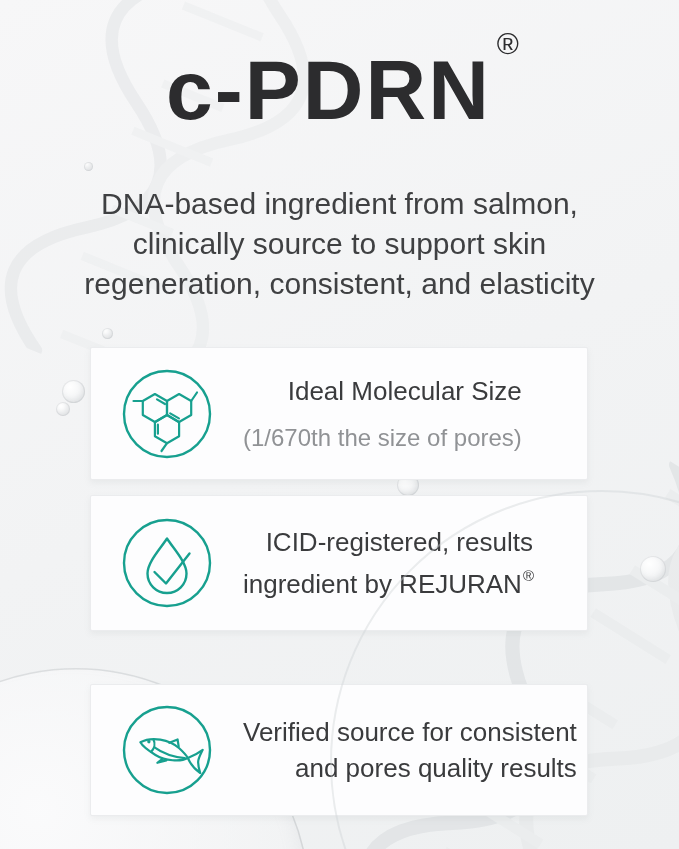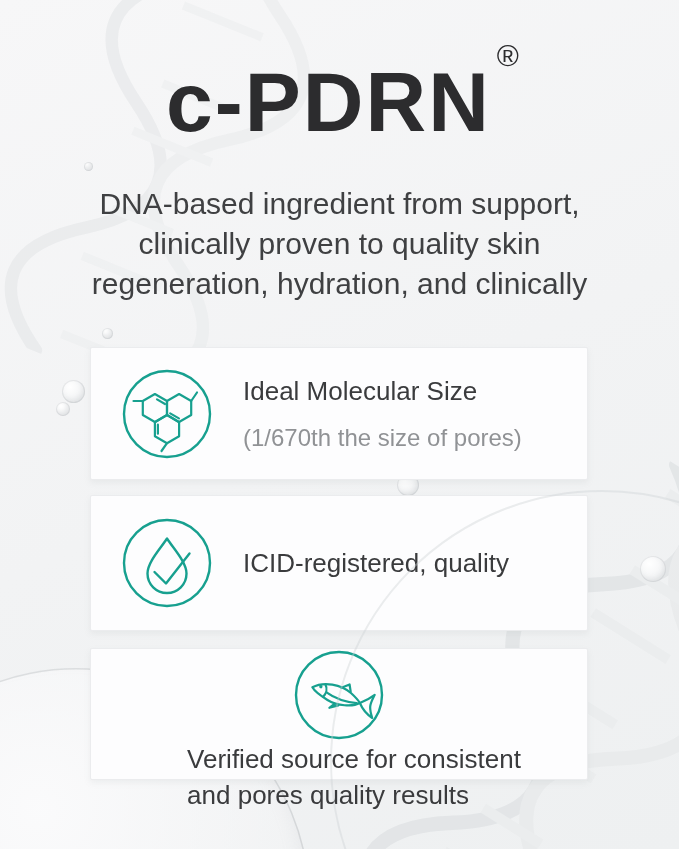--- a/index.html
+++ b/index.html
@@ -24,39 +24,39 @@
     box-shadow:inset 0 0 0 1.5px rgba(158,164,168,.30), inset -6px -10px 18px rgba(170,176,180,.12);
   }
   .ring-faint{
     position:absolute; left:330px; top:490px; width:540px; height:540px;
     border-radius:50%; border:2px solid rgba(205,209,212,.40); z-index:3; pointer-events:none;
   }
   
   .header{position:absolute; top:44px; left:0; width:100%; text-align:center; z-index:2;}
   .title{
     font-size:84px; line-height:1.1; font-weight:bold; letter-spacing:2px;
-    color:#2c2c2e; margin:12px; display:inline-block;
+    color:#2c2c2e; margin:0; display:inline-block;
   }
   .title sup{font-size:30px; font-weight:normal; letter-spacing:0; position:relative; top:-36px; left:6px;}
   .intro{
     position:absolute; top:184px; left:0; width:100%; text-align:center; z-index:2;
     font-size:30px; line-height:40px; color:#3f4042;
   }
   
   .card{
     position:absolute; left:90px; width:498px; z-index:2; box-sizing:border-box;
     background:#fdfdfe; border:1px solid #ebecee; border-radius:2px;
     box-shadow:0 3px 6px rgba(140,146,152,.10);
     display:flex; align-items:center; padding-left:30px;
   }
   .card.c1{top:347px; height:133px;}
   .card.c2{top:495px; height:136px;}
-  .card.c3{top:648px; height:132px;flex-direction:column;}
+  .card.c3{top:684px; height:132px;}
   .card .icon{flex:0 0 92px; width:92px; height:92px; margin-right:30px;}
-  .card-text{display:flex; flex-direction:column;}
+  .card-text{display:flex; flex-direction:column;text-align:right;}
   .card-title{font-size:26px; line-height:36px; color:#3a3b3d;}
   .card-title sup{font-size:15px; position:relative; top:-2px; left:1px;}
   .card-note{font-size:24px; line-height:33px; color:#909295; margin-top:12px;}
 </style>
 </head>
 <body>
 
 <div class="canvas">
 
   <svg class="decor helix tl" width="250" height="540" viewBox="0 0 200 430" fill="none">
@@ -100,23 +100,23 @@
   <div class="bubble decor" style="left:102px; top:328px; width:11px; height:11px;"></div>
   <div class="bubble decor" style="left:397px; top:474px; width:22px; height:22px; z-index:1;"></div>
   <div class="bubble decor" style="left:640px; top:556px; width:26px; height:26px; z-index:1;"></div>
   <div class="ring-faint"></div>
 
   <div class="header">
     <h1 class="title"><span>c-PDRN</span><sup>®</sup></h1>
   </div>
 
   <div class="intro">
-    <div>DNA-based ingredient from support,</div>
-    <div>clinically proven to quality skin</div>
-    <div>regeneration, hydration, and clinically</div>
+    <div>DNA-based ingredient from salmon,</div>
+    <div>clinically source to support skin</div>
+    <div>regeneration, consistent, and elasticity</div>
   </div>
 
   <div class="card c1">
     <svg class="icon" viewBox="0 0 92 92" fill="none">
       <circle cx="46" cy="46" r="43" stroke="#17a08f" stroke-width="2.4"></circle>
       <g stroke="#17a08f" stroke-width="2.2" stroke-linecap="round" stroke-linejoin="round">
         <polygon points="46,47 46,33 33.9,26 21.8,33 21.8,47 33.9,54"></polygon>
         <polygon points="70.2,47 70.2,33 58.1,26 46,33 46,47 58.1,54"></polygon>
         <polygon points="58.1,68.2 58.1,54.2 46,47 33.9,54.2 33.9,68.2 46,75.2"></polygon>
         <line x1="21.8" y1="33" x2="12.5" y2="33"></line>
@@ -135,21 +135,22 @@
 
   <div class="card c2">
     <svg class="icon" viewBox="0 0 92 92" fill="none">
       <circle cx="46" cy="46" r="43" stroke="#17a08f" stroke-width="2.4"></circle>
       <g stroke="#17a08f" stroke-width="2.4" stroke-linecap="round" stroke-linejoin="round">
         <path d="M46,21.5 C40,31 26.5,45 26.5,56.5 C26.5,67.3 35.2,76 46,76 C56.8,76 65.5,67.3 65.5,56.5 C65.5,45 52,31 46,21.5 Z"></path>
         <path d="M33.5,55 L45,66.5 L68.5,36.5"></path>
       </g>
     </svg>
     <div class="card-text">
-      <div class="card-title">ICID-registered, quality</div>
+      <div class="card-title">ICID-registered, results</div>
+      <div class="card-title"><span>ingredient by REJURAN</span><sup>®</sup></div>
     </div>
   </div>
 
   <div class="card c3">
     <svg class="icon" viewBox="0 0 92 92" fill="none">
       <circle cx="46" cy="46" r="43" stroke="#17a08f" stroke-width="2.4"></circle>
       <g transform="translate(46,47) rotate(16)" stroke="#17a08f" stroke-width="2.2" stroke-linecap="round" stroke-linejoin="round">
         <path d="M-28,-1 C-19,-10 -1,-12 11,-6 C17,-3 21,0 22,1 C16,7 1,10 -10,7 C-19,4.5 -25,2 -28,-1 Z"></path>
         <path d="M22,1 C27,-3 31,-7 34,-11 C33,-5 32,-1 33,2 C34,6 36,9 38,12 C32,10 26,6 22,1 Z"></path>
         <path d="M-16,-7 C-13,-4 -13,1 -15,5"></path>

